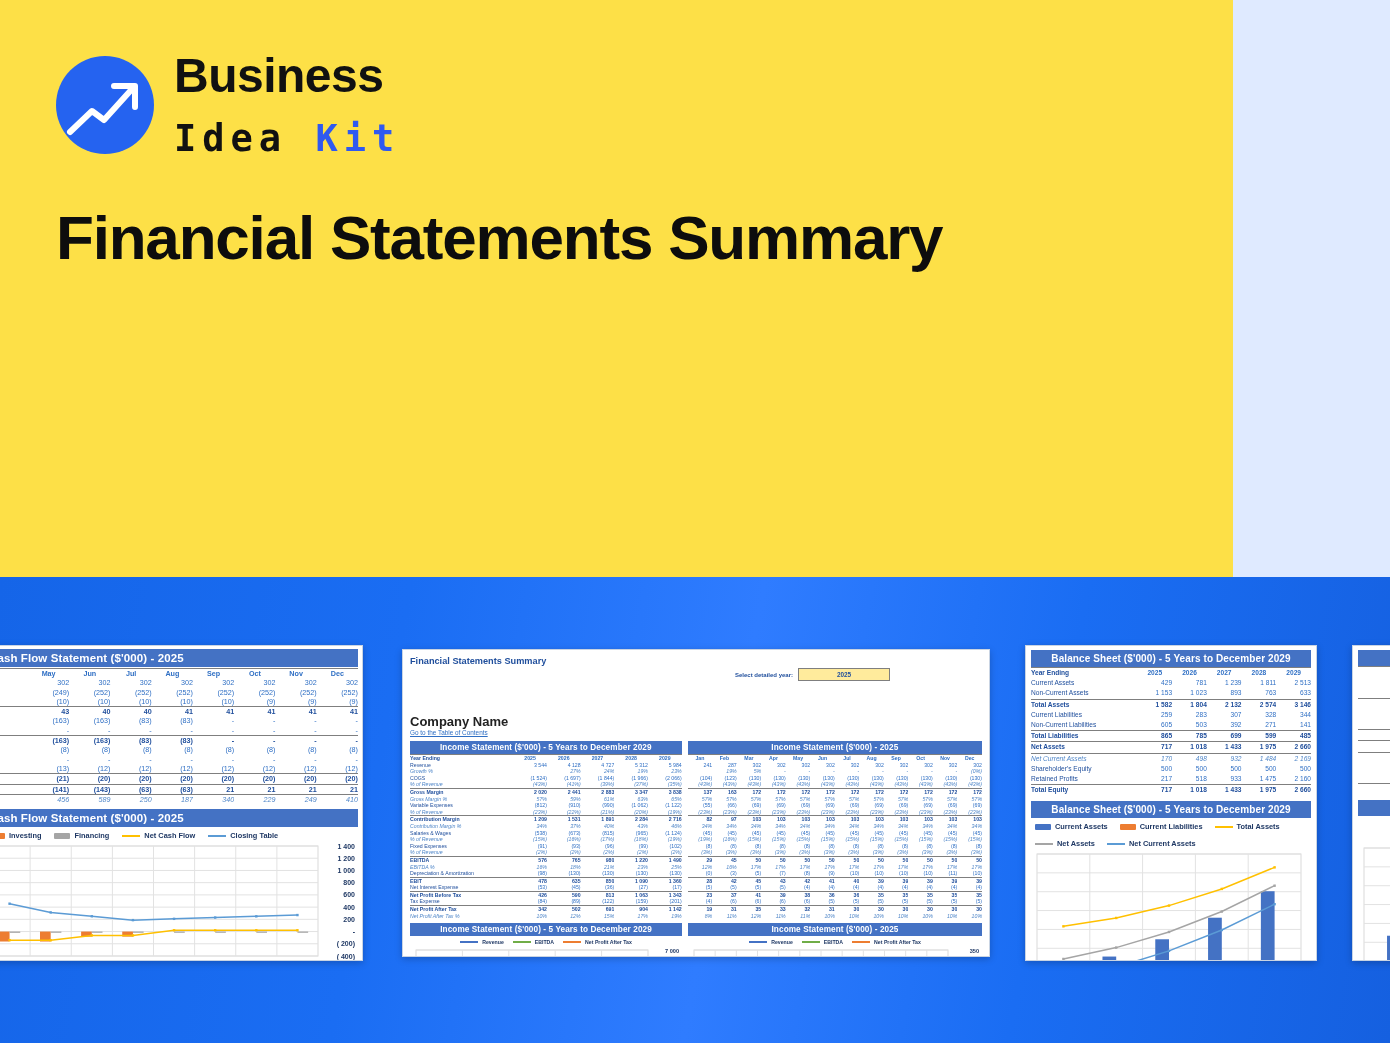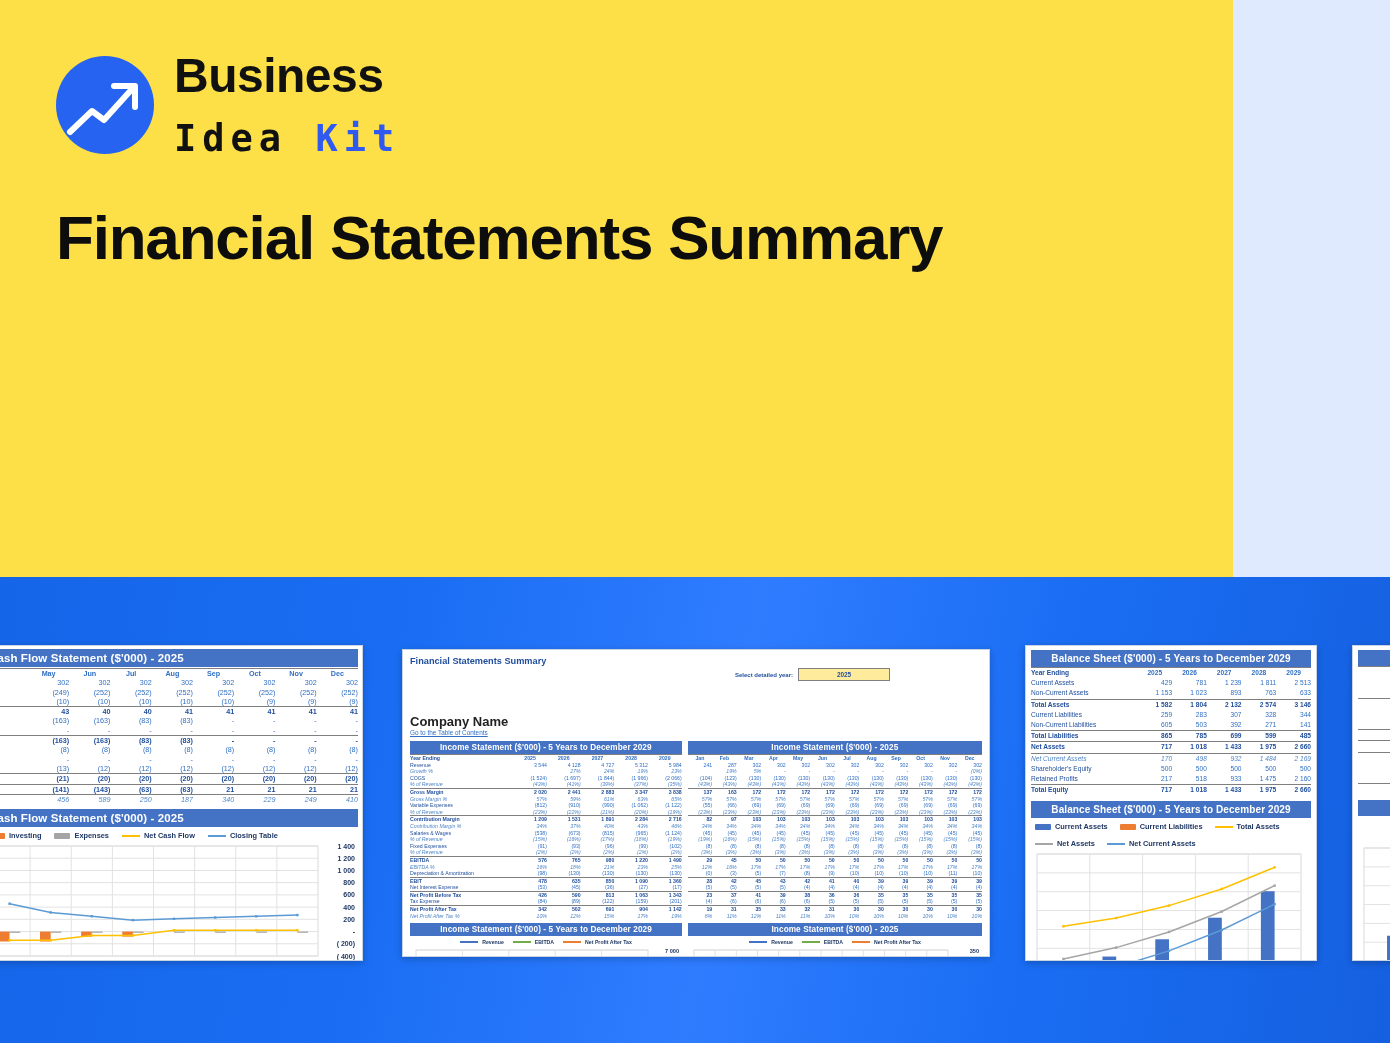--- a/index.html
+++ b/index.html
@@ -307,21 +307,21 @@
         </tbody>
     </table>
     <div class="xl-title" id="cf-chart-title">Cash Flow Statement ($'000) - 2025</div>
     <div class="legend" id="cf-legend">
         <div class="li">
           <span class="swatch-bar" style="background: rgb(237, 125, 49);"></span>
           <span>Investing</span>
         </div>
         <div class="li">
           <span class="swatch-bar" style="background: rgb(165, 165, 165);"></span>
-          <span>Expenses</span>
+          <span>Financing</span>
         </div>
         <div class="li">
           <span class="swatch-line" style="border-top-color: rgb(255, 192, 0);"></span>
           <span>Net Cash Flow</span>
         </div>
         <div class="li">
           <span class="swatch-line" style="border-top-color: rgb(91, 155, 213);"></span>
           <span>Closing Table</span>
         </div>
       </div>

